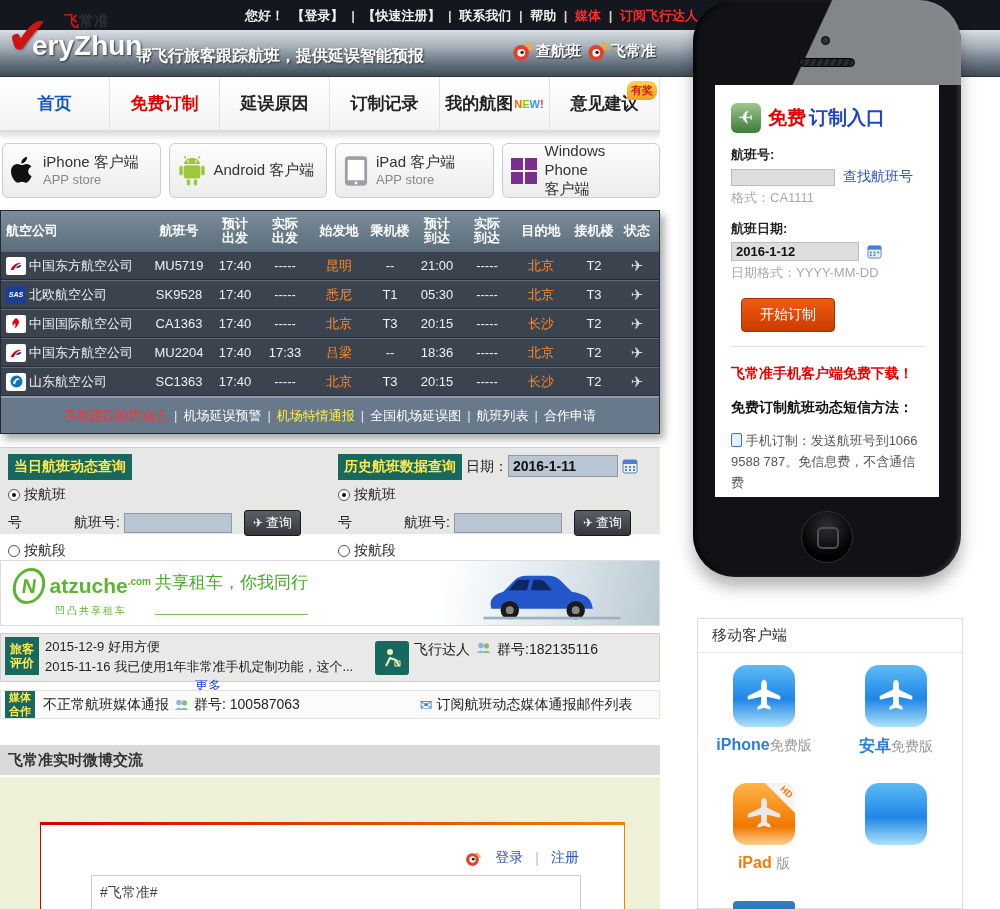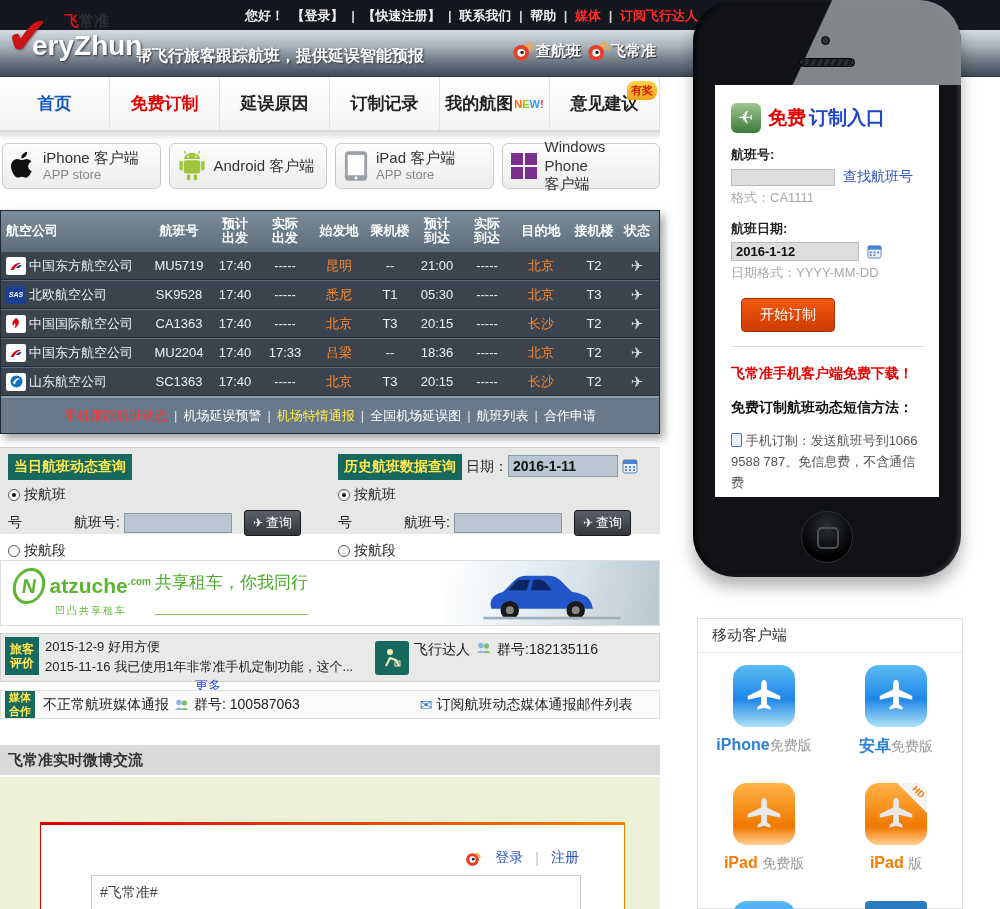--- a/index.html
+++ b/index.html
@@ -37,21 +37,21 @@
   .tab-0 { color:#1456c0; }
   .tab-1 { color:#e30000; }
   .new-badge { font-size:11px; font-weight:bold; margin-left:1px; }
   .nb-0{color:#f60;} .nb-1{color:#9c0;} .nb-2{color:#39f;} .nb-3{color:#f33;}
   .prize { position:absolute; top:4px; right:2px; background:linear-gradient(#ffd24a,#f0a01e); color:#d02000;
     font-size:11px; font-weight:bold; padding:2px 4px; border-radius:8px 8px 8px 2px; }
   #nav-shadow { top:130px; left:0; width:660px; height:11px;
     background:linear-gradient(#d8d8d8,#ffffff); border-radius:0 0 8px 8px; }
 
   
-  #apps-row { top:143px; left:2px; width:658px; height:46px; display:flex; gap:8px; }
+  #apps-row { top:143px; left:2px; width:658px; height:55px; display:flex; gap:8px; }
   .app-btn { flex:1; border:1px solid #ccc; border-radius:6px; background:linear-gradient(#fdfdfd,#ececec);
     display:flex; align-items:center; padding:4px 8px; gap:8px; cursor:pointer; }
   .app-btn .txt { font-size:15px; color:#333; line-height:1.25; }
   .app-btn .txt .sub { font-size:13px; color:#888; }
   .winlogo { display:grid; grid-template-columns:12px 12px; grid-template-rows:12px 12px; gap:2px; }
   .winlogo div { background:#7a2f8f; }
 
   
   #ftable { top:210px; left:0; width:660px; border:1px solid #222a33; box-shadow:4px 5px 8px rgba(0,0,0,.35); }
   .ft-head { display:flex; align-items:center; height:40px; background:linear-gradient(#7b8c9a,#5c6d7b);
@@ -644,28 +644,20 @@
             <path d="M32 6c2.8 0 4.6 3.4 4.6 8v7.5L58 32v6L36.6 33v12l5.8 4.6V54L32 50.8 21.6 54v-4.4l5.8-4.6V33L6 38v-6l21.4-10.5V14c0-4.6 1.8-8 4.6-8z"></path>
           </svg>
         </span>
       <div class="mc-label"><span class="mc-name-blue">安卓</span><span class="mc-suffix">免费版</span></div>
     </div>
     <div class="mc-cell">
       <span class="appicon orange">
           <svg width="40" height="40" viewBox="0 0 64 64" fill="#e9e9e9">
             <path d="M32 6c2.8 0 4.6 3.4 4.6 8v7.5L58 32v6L36.6 33v12l5.8 4.6V54L32 50.8 21.6 54v-4.4l5.8-4.6V33L6 38v-6l21.4-10.5V14c0-4.6 1.8-8 4.6-8z"></path>
           </svg>
-        </span>
-      <div class="mc-label"><span class="mc-name-orange">iPad</span> <span class="mc-suffix">免费版</span></div>
-    </div>
-    <div class="mc-cell">
-      <span class="appicon orange">
-          <svg width="40" height="40" viewBox="0 0 64 64" fill="#e9e9e9">
-            <path d="M32 6c2.8 0 4.6 3.4 4.6 8v7.5L58 32v6L36.6 33v12l5.8 4.6V54L32 50.8 21.6 54v-4.4l5.8-4.6V33L6 38v-6l21.4-10.5V14c0-4.6 1.8-8 4.6-8z"></path>
-          </svg>
           <span class="hd-ribbon"></span>
           <span class="hd-txt">HD</span>
         </span>
       <div class="mc-label"><span class="mc-name-orange">iPad</span> <span class="mc-suffix">版</span></div>
     </div>
     <div class="mc-cell">
       <span class="appicon blue"></span>
     </div>
     <div class="mc-cell">
       <span class="appicon steel"></span>

